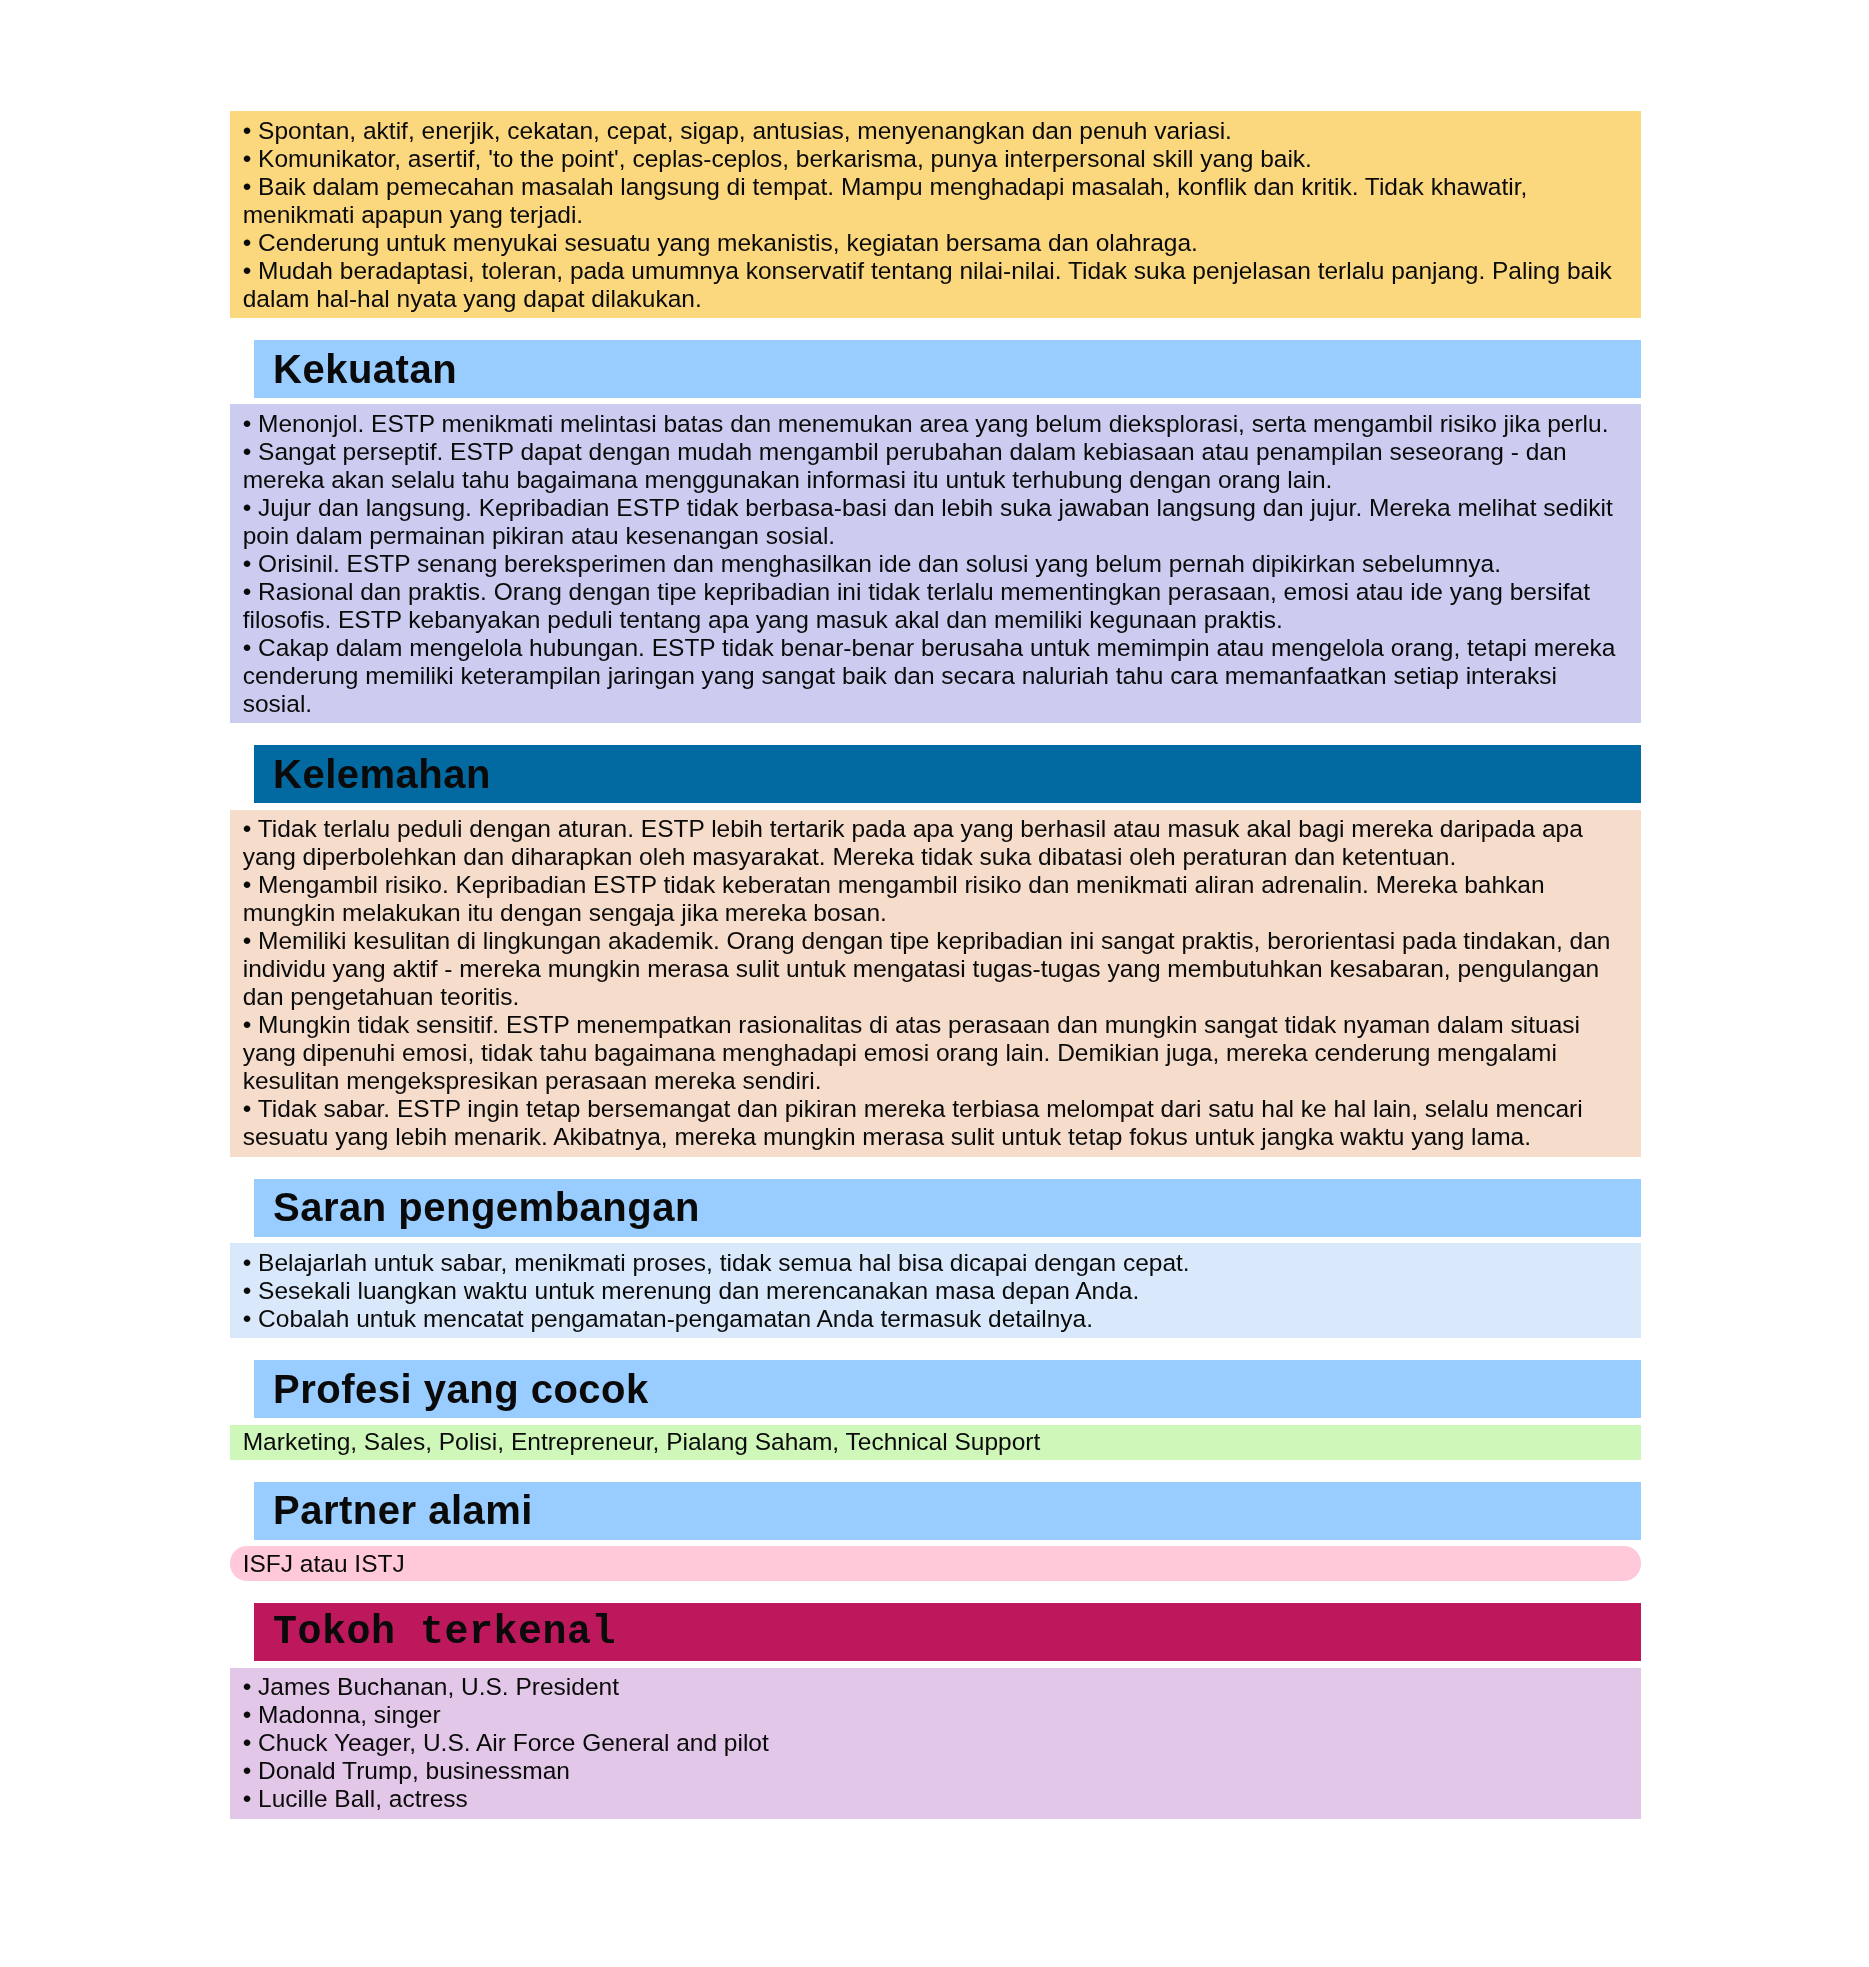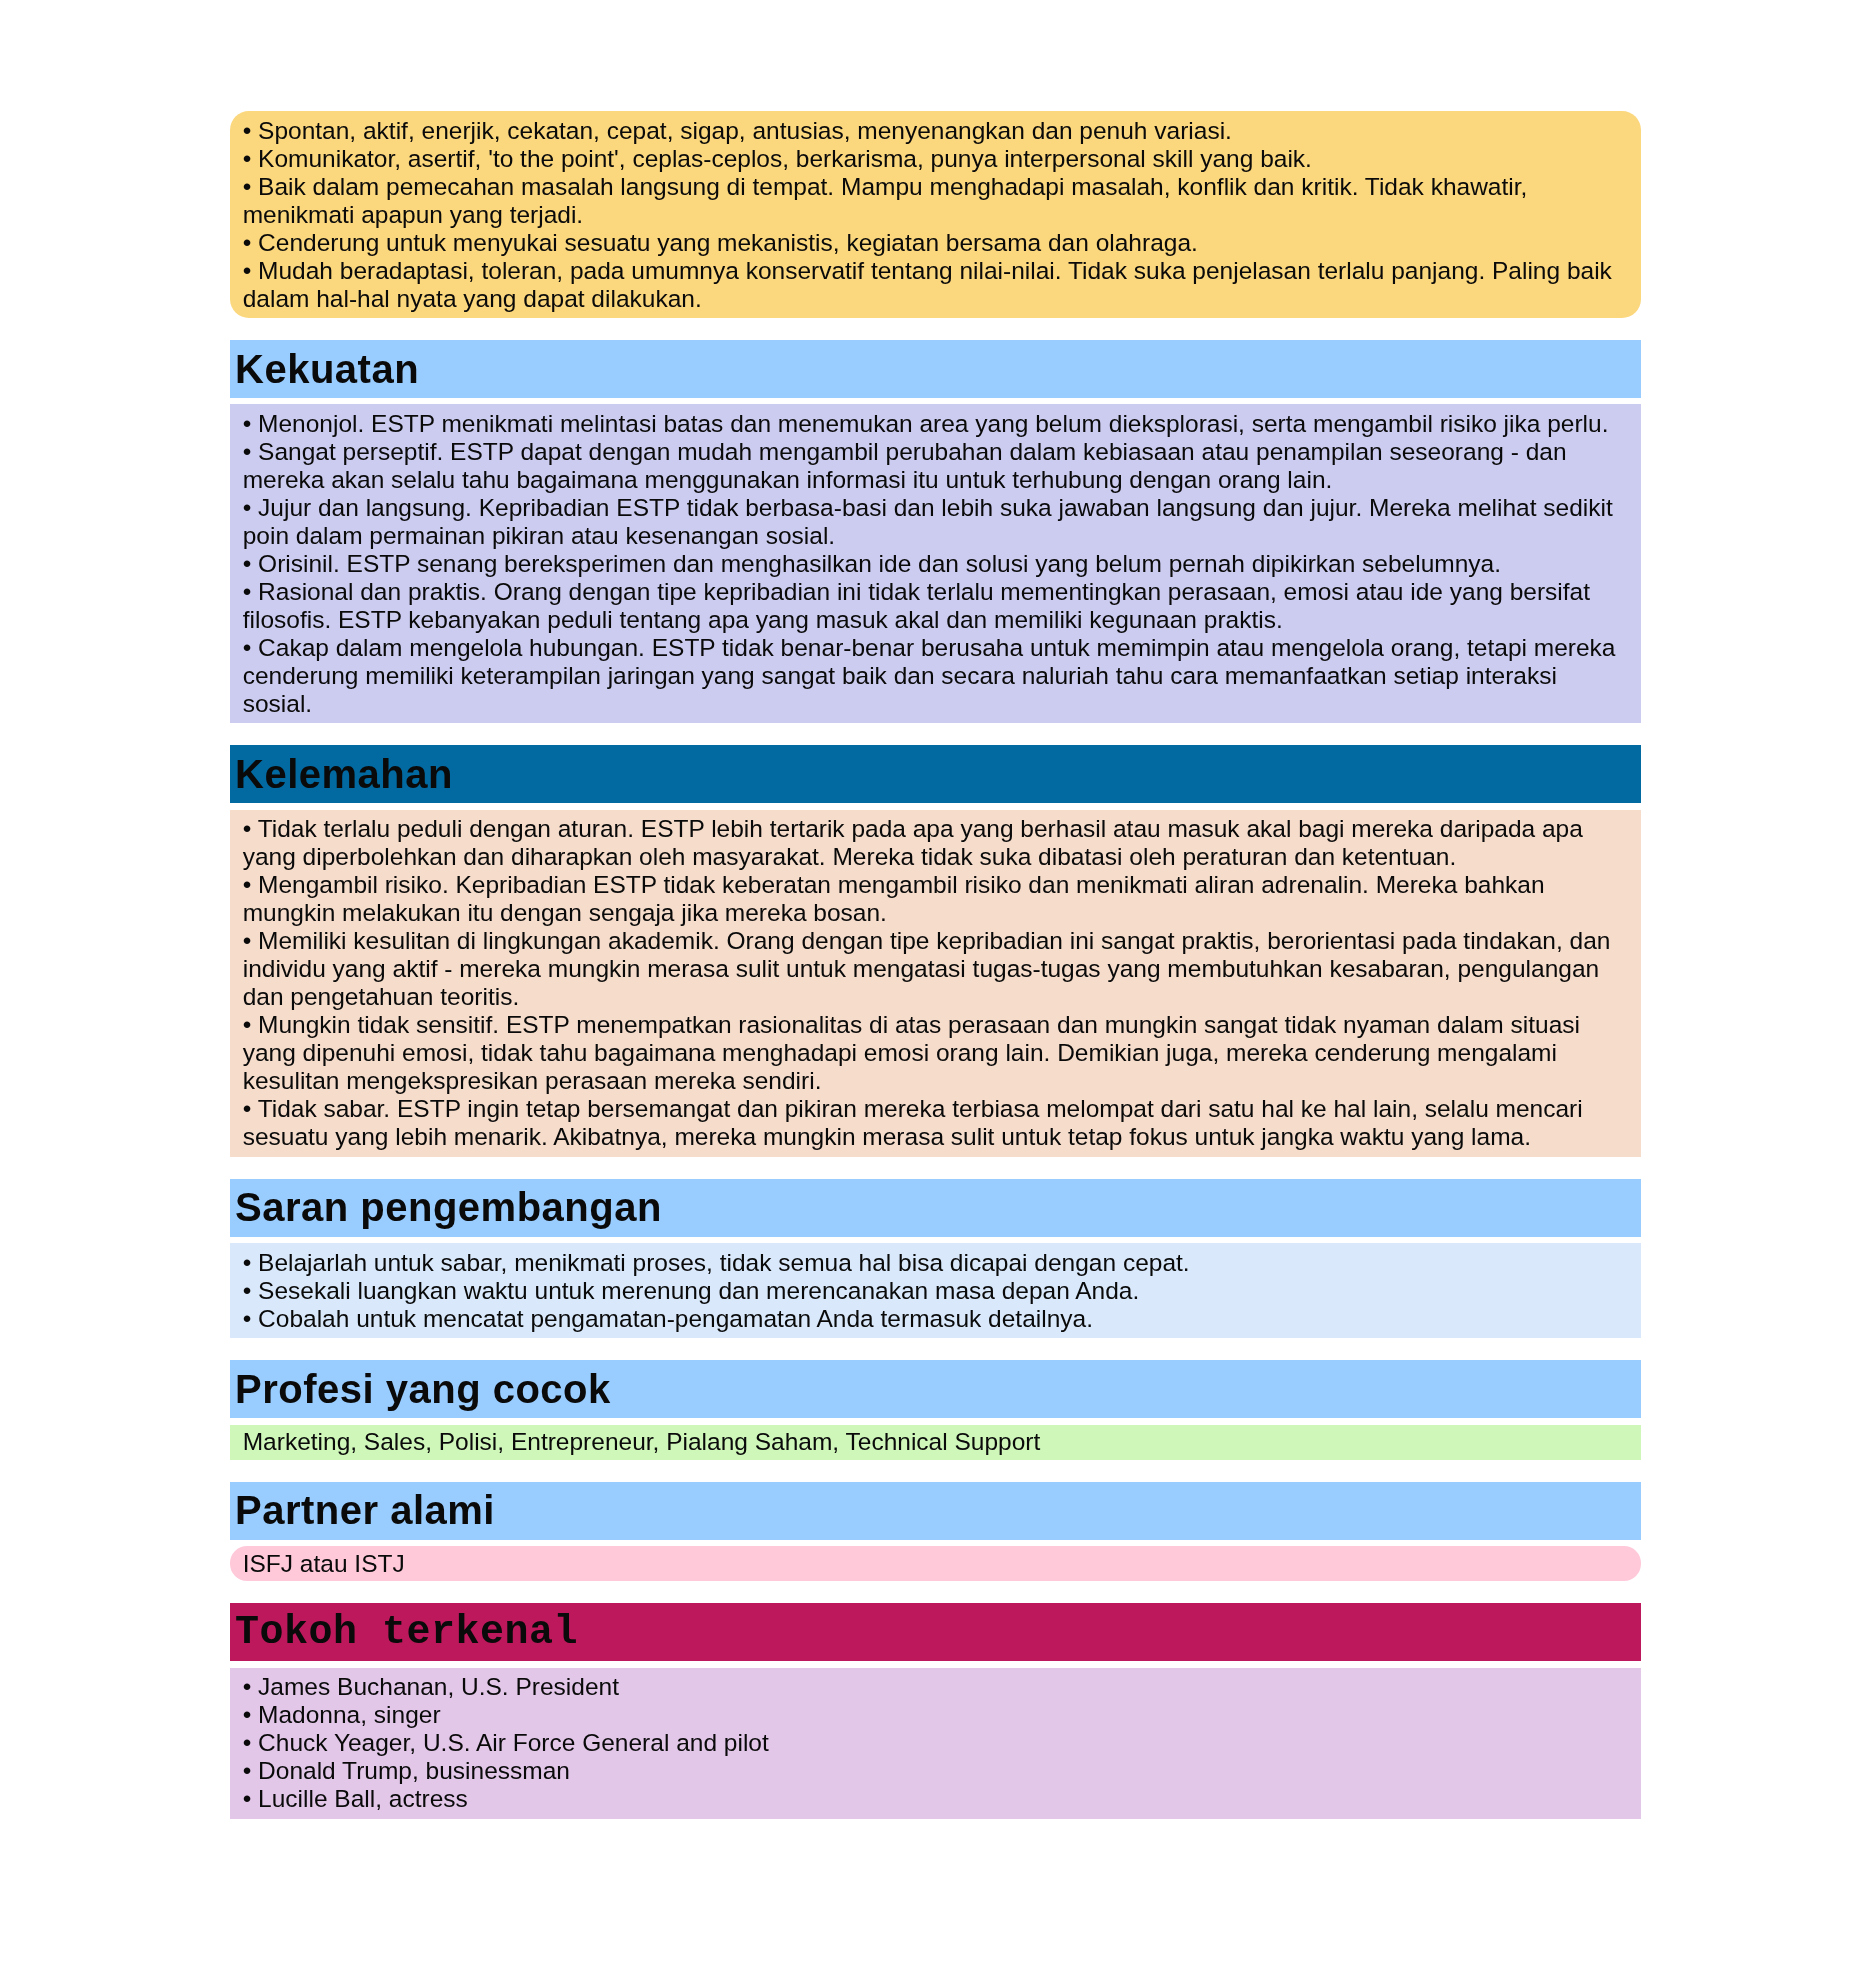--- a/index.html
+++ b/index.html
@@ -23,28 +23,28 @@
     padding: 5.5px 12.7px;
     font-size: 24.5px;
     line-height: 28px;
     margin-top: 6.4px;
   }
   .content-box .line {
     white-space: pre-wrap;
   }
   .intro-box {
     margin-top: 0;
-    border-radius: 19px;
   }
   .section-header {
     margin-top: 22px;
     height: 58px;
     display: flex;
     align-items: center;
-    padding-left: 5px;
+    padding-left: 19px;
+    margin-left: 24px;
   }
   .section-header .title {
     font-size: 40px;
     font-weight: bold;
     letter-spacing: 0.5px;
   }
   .single-line-box {
     padding: 3.6px 12.7px;
   }
 </style>

